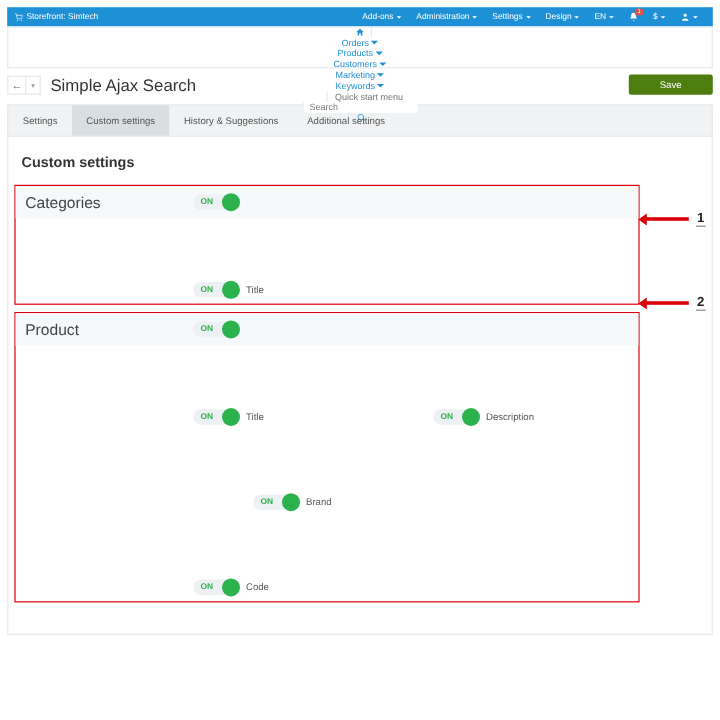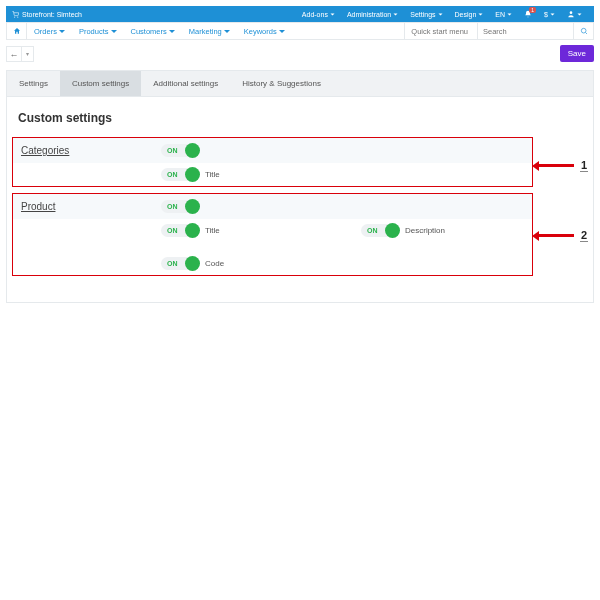--- a/index.html
+++ b/index.html
@@ -10,56 +10,56 @@
   .topbar { background: #1e90d6; color: #fff; display: flex; align-items: center; height: 16px; padding: 0 6px; font-size: 7px; }
   .topbar .storefront { display: flex; align-items: center; gap: 3px; }
   .topbar .storefront svg { width: 7px; height: 7px; }
   .topbar .spacer { flex: 1; }
   .topbar .titem { padding: 0 6px; height: 16px; display: flex; align-items: center; gap: 2px; cursor: pointer; }
   .topbar .titem svg.caret { width: 5px; height: 5px; }
   .topbar .bell { position: relative; }
   .topbar .bell .badge { position: absolute; top: 1px; right: 2px; background: #d9534f; border-radius: 2px; font-size: 5px; padding: 0 2px; line-height: 6px; }
 
   
-  .navbar { border: 1px solid #e5e9ec; display: flex; align-items: center; height: 18px; font-size: 7.5px; }
+  .navbar { border: 1px solid #e5e9ec; display: flex; align-items: center; height: 35px; font-size: 7.5px; flex-direction: column; }
   .navbar .home { width: 20px; display: flex; align-items: center; justify-content: center; color: #1e90d6; border-right: 1px solid #e5e9ec; height: 100%; cursor: pointer; }
   .navbar .home svg { width: 8px; height: 8px; }
   .navbar .nitem { padding: 0 7px; color: #1e90d6; height: 100%; display: flex; align-items: center; gap: 2px; cursor: pointer; }
   .navbar .nitem .caret { border-top: 3px solid #1e90d6; border-left: 3px solid transparent; border-right: 3px solid transparent; width: 0; height: 0; }
   .navbar .spacer { flex: 1; }
   .navbar .qsm { border-left: 1px solid #e5e9ec; padding: 0 6px; height: 100%; display: flex; align-items: center; gap: 3px; color: #777; cursor: pointer; margin-left: 17px; }
   .navbar .searchbox { border-left: 1px solid #e5e9ec; height: 100%; display: flex; align-items: flex-start; }
   .navbar .searchbox input { border: none; outline: none; font-size: 7.5px; padding: 0 5px; width: 95px; height: 100%; }
   .navbar .searchbtn { border-left: 1px solid #e5e9ec; width: 20px; height: 100%; display: flex; align-items: center; justify-content: center; color: #1e90d6; cursor: pointer; }
   .navbar .searchbtn svg { width: 8px; height: 8px; }
 
   
   .titlerow { display: flex; align-items: center; padding: 5px 0 8px 0; }
   .backgrp { display: flex; align-items: center; margin-right: 8px; }
   .backbtn { width: 16px; height: 16px; border: 1px solid #e5e9ec; display: flex; align-items: center; justify-content: center; cursor: pointer; font-size: 9px; color: #666; }
   .backbtn + .backbtn { border-left: none; width: 12px; }
   .pagetitle { font-size: 14px; font-weight: 400; color: #333; }
   .titlerow .spacer { flex: 1; }
-  .savebtn { background: #6d28d9; color: #fff; border: none; padding: 4px 8px; font-size: 8px; border-radius: 2px; cursor: pointer; }
+  .savebtn { background: #4d7c0f; color: #fff; border: none; padding: 4px 26px; font-size: 8px; border-radius: 2px; cursor: pointer; }
 
   
   .tabs { background: #f0f2f4; border: 1px solid #e5e9ec; display: flex; font-size: 8px; }
   .tab { padding: 8px 12px; color: #555; cursor: pointer; }
   .tab.active { background: #d9dee2; }
 
   
   .content { border: 1px solid #e5e9ec; border-top: none; padding: 10px 5px 20px 5px; }
   .sectiontitle { font-size: 12px; font-weight: bold; margin: 4px 6px 12px 6px; }
 
   .annot-area { position: relative; padding-right: 55px; }
 
   .groupbox { border: 1.2px solid #d9000a; margin-bottom: 6px; padding: 0; }
   .grouphead { background: #f6f9fb; padding: 6px 8px; display: flex; align-items: center; }
-  .grouphead .gname { width: 140px; font-size: 10px; color: #444; text-decoration: underline; }
-  .row { display: flex; align-items: center; padding: 5px 8px; }
+  .grouphead .gname { width: 140px; font-size: 13px; color: #444; }
+  .row { display: flex; align-items: center; padding: 5px 8px; margin-top: 48px; }
   .row .gname { width: 140px; }
   .pair { display: flex; align-items: center; gap: 6px; min-width: 150px; }
   .pair .lbl { font-size: 8px; color: #555; }
   .col2 { margin-left: 50px; }
 
   
   .toggle { width: 38px; height: 13px; background: #eef1f3; border-radius: 7px; position: relative; display: flex; align-items: center; padding-left: 6px; cursor: pointer; }
   .toggle .txt { font-size: 7px; font-weight: bold; color: #2bb24c; }
   .toggle .knob { position: absolute; right: -1px; top: -1px; width: 15px; height: 15px; background: #2bb24c; border-radius: 50%; }
 
@@ -177,29 +177,30 @@
           <line x1="21" y1="21" x2="16.5" y2="16.5"></line>
         </svg>
     </div>
   </div>
 
   <div class="titlerow">
     <div class="backgrp">
       <div class="backbtn">←</div>
       <div class="backbtn" style="font-size:6px;color:#999;">▾</div>
     </div>
+    <div class="pagetitle">Simple Ajax Search</div>
     <div class="spacer"></div>
     <button class="savebtn">Save</button>
   </div>
 
   <div class="tabs">
     <div class="tab">Settings</div>
     <div class="tab active">Custom settings</div>
+    <div class="tab">History &amp; Suggestions</div>
     <div class="tab">Additional settings</div>
-    <div class="tab">History &amp; Suggestions</div>
   </div>
 
   <div class="content">
     <div class="sectiontitle">Custom settings</div>
 
     <div class="annot-area">
 
       <div class="groupbox">
         <div class="grouphead">
           <div class="gname">Categories</div>
@@ -244,20 +245,27 @@
           <div class="pair col2">
             <div class="toggle">
                 <span class="txt">ON</span>
                 <span class="knob"></span>
               </div>
             <span class="lbl">Description</span>
           </div>
         </div>
         <div class="row">
           <div class="gname"></div>
+          <div class="pair col2">
+            <div class="toggle">
+                <span class="txt">ON</span>
+                <span class="knob"></span>
+              </div>
+            <span class="lbl">Brand</span>
+          </div>
         </div>
         <div class="row">
           <div class="gname"></div>
           <div class="pair">
             <div class="toggle">
                 <span class="txt">ON</span>
                 <span class="knob"></span>
               </div>
             <span class="lbl">Code</span>
           </div>

